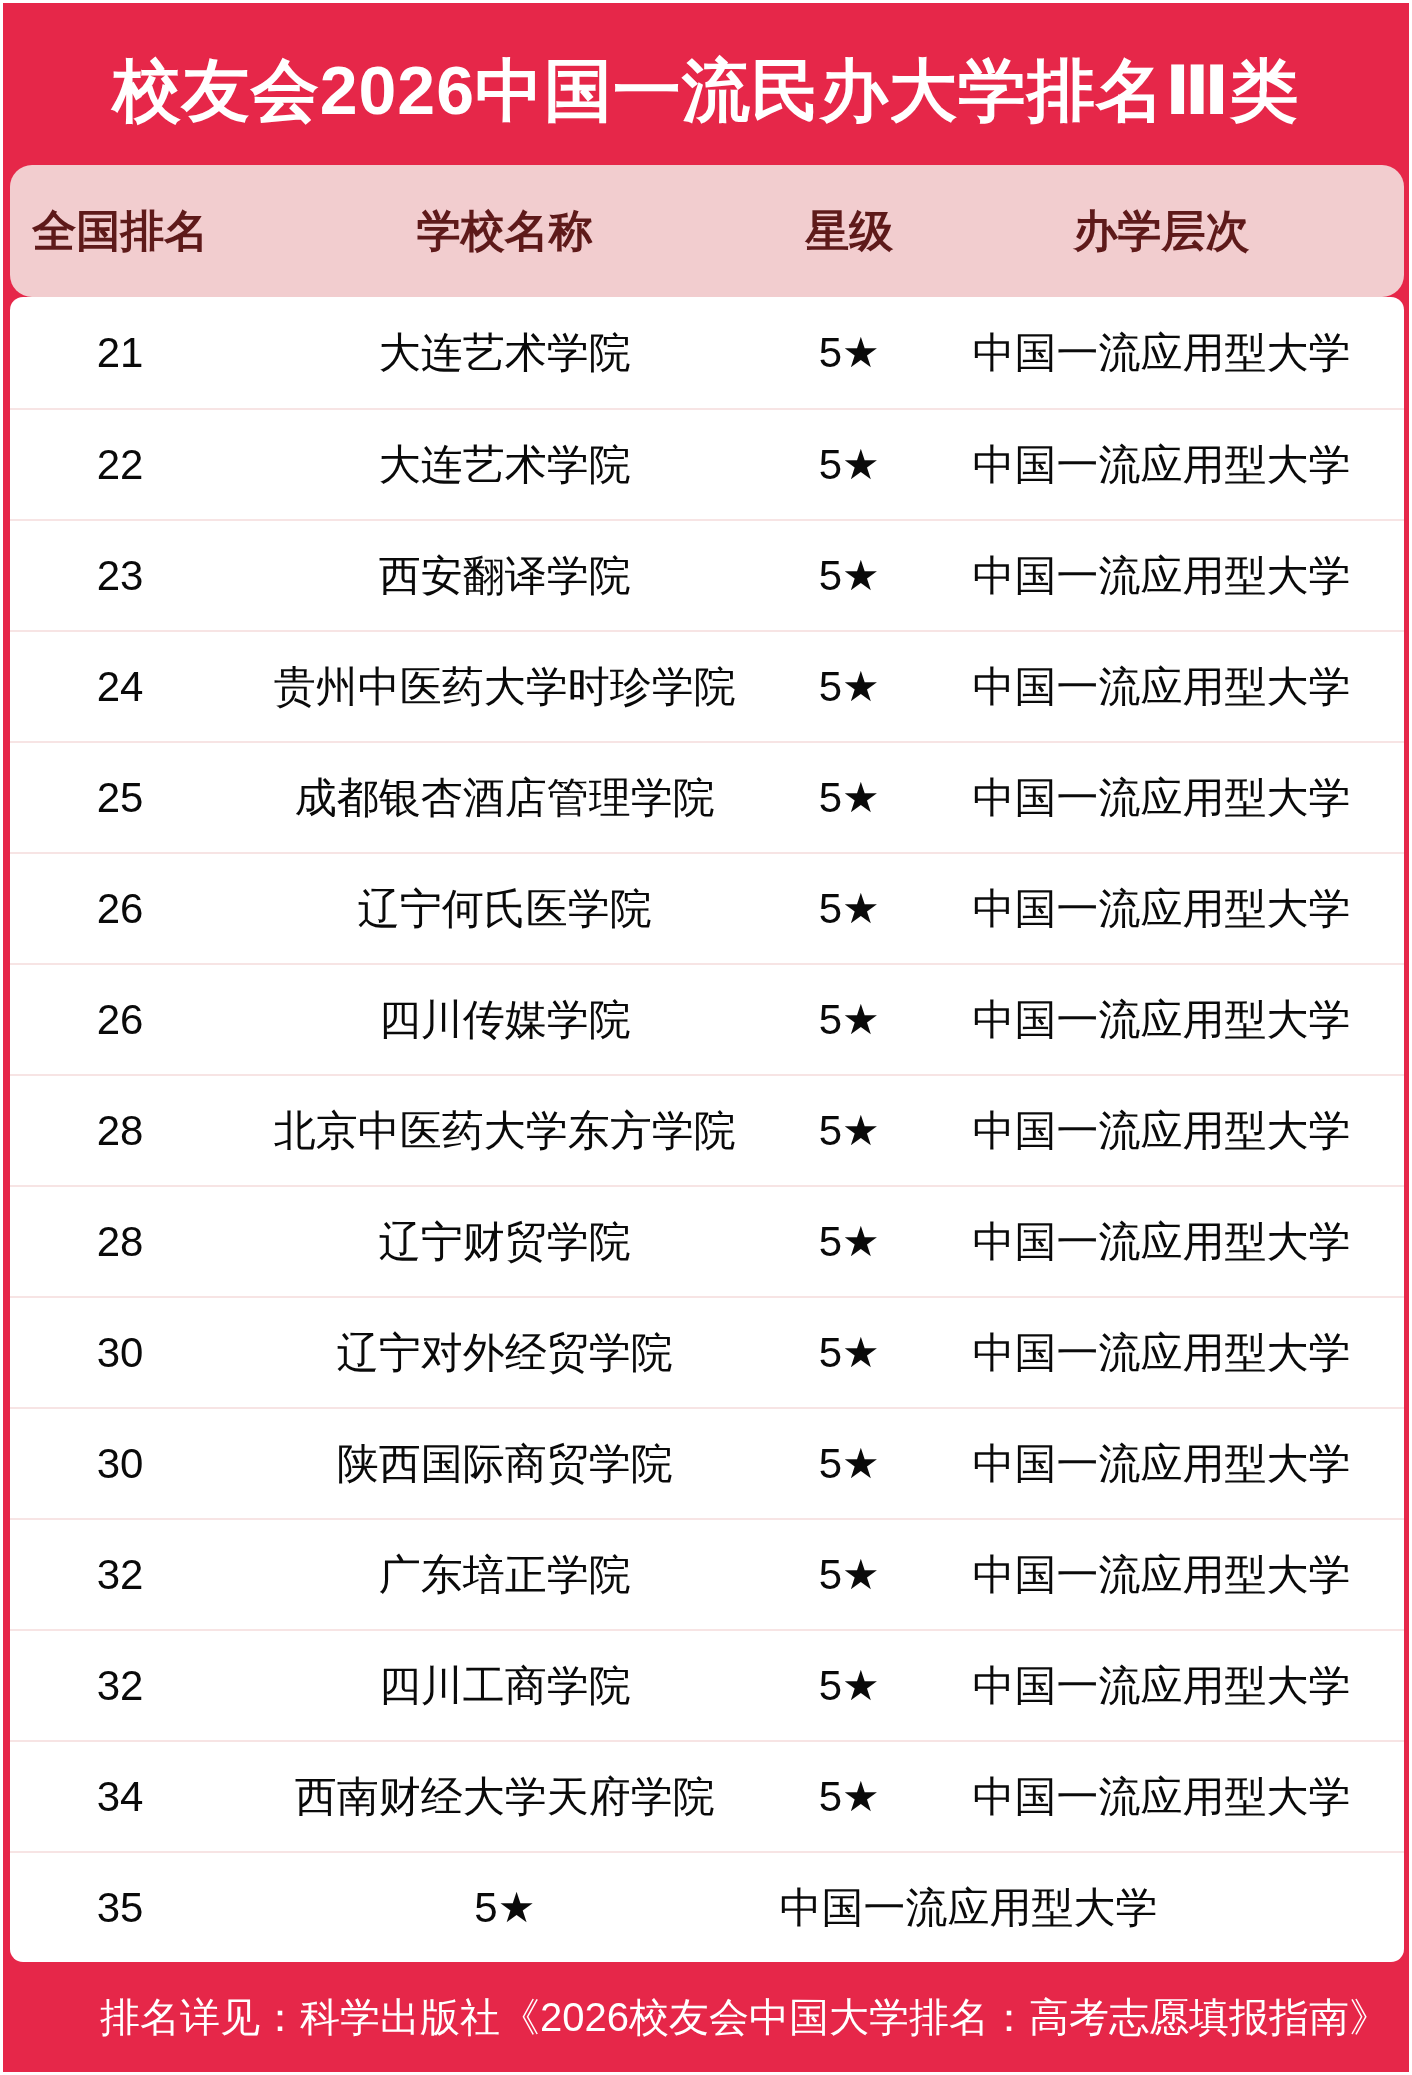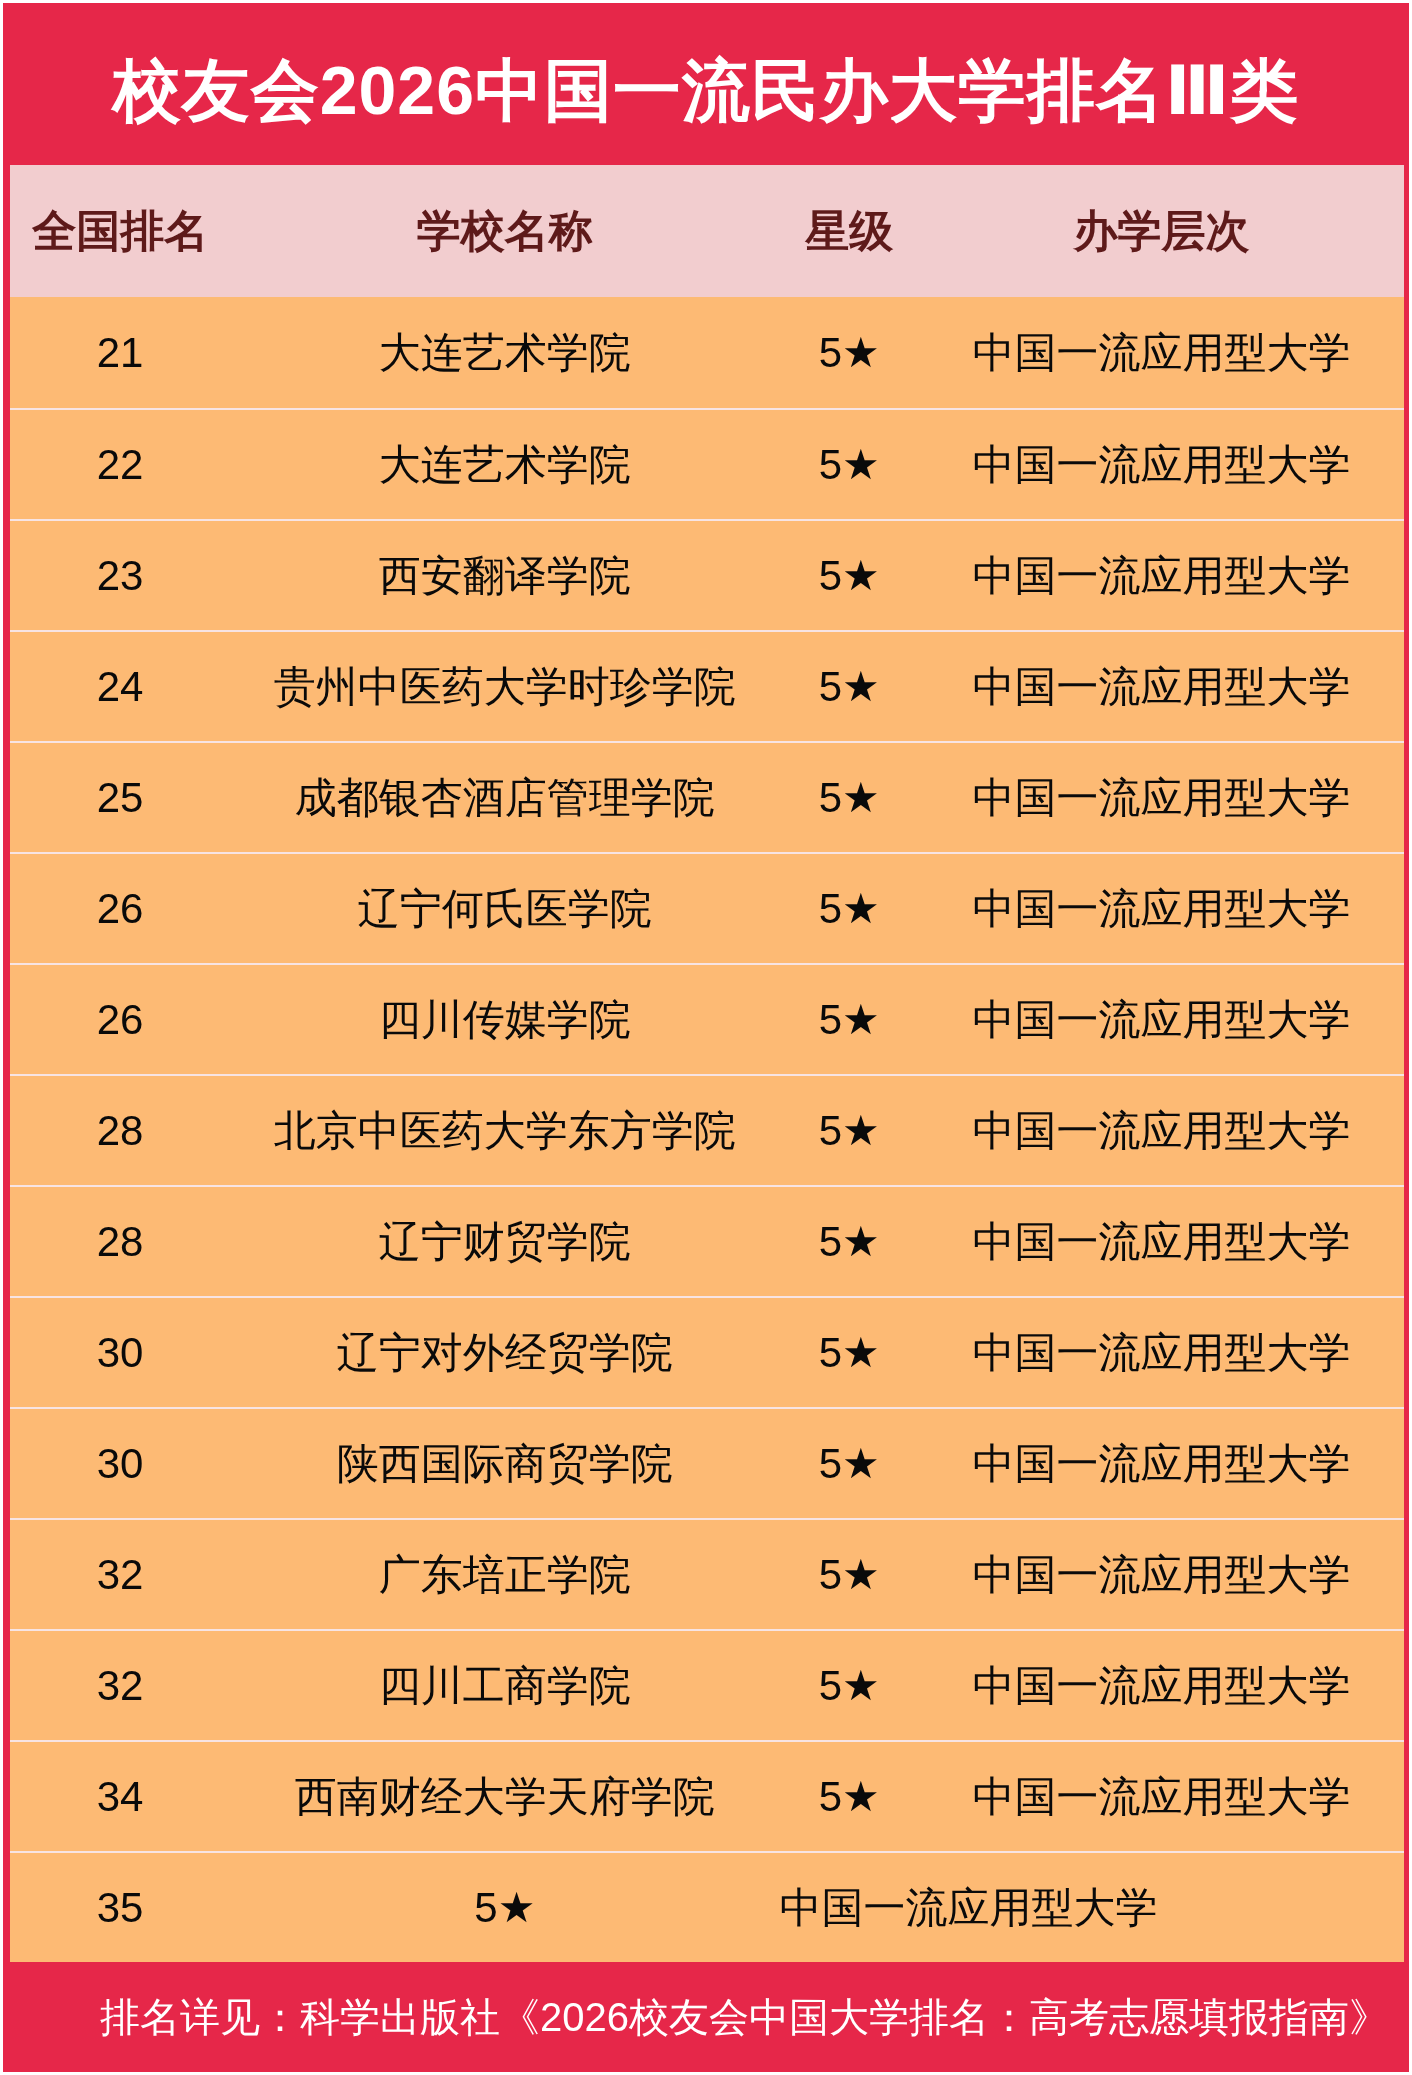--- a/index.html
+++ b/index.html
@@ -37,22 +37,23 @@
     grid-template-columns:15.8% 39.4% 10% 34.8%;
     align-items:center;
     text-align:center;
   }
   .thead {
     background:var(--header-bg,#F2CDCF);
     height:132px;
     color:var(--header-text,#5E1A1A);
     font-size:44px;
     font-weight:700;
+    border-radius:22px;
   }
-  .tbody { background:#fdba74; }
+  .tbody { background:#ffffff;border-radius:13px; }
   .row {
     height:111px;
     font-size:42px;
     color:#0a0a0a;
   }
   .row + .row { border-top:2px solid var(--divider,#F7E4E4); }
   .cell { white-space:nowrap; }
   .footer {
     flex:1 1 auto;
     display:flex; align-items:center; justify-content:flex-end;

